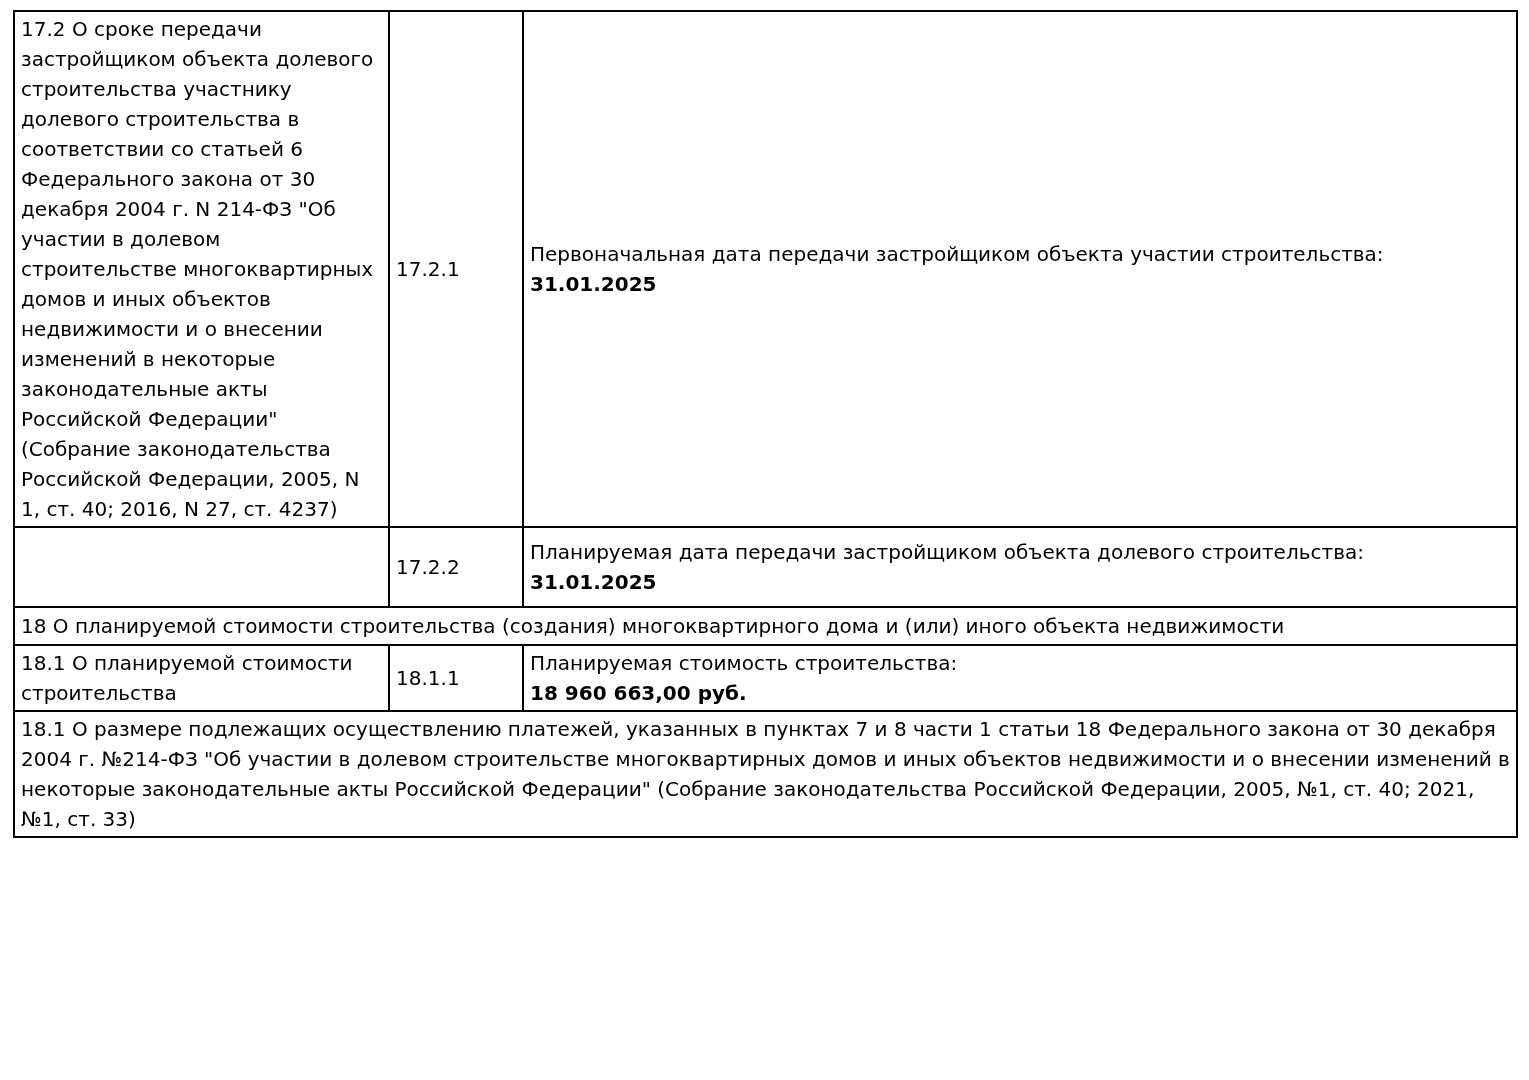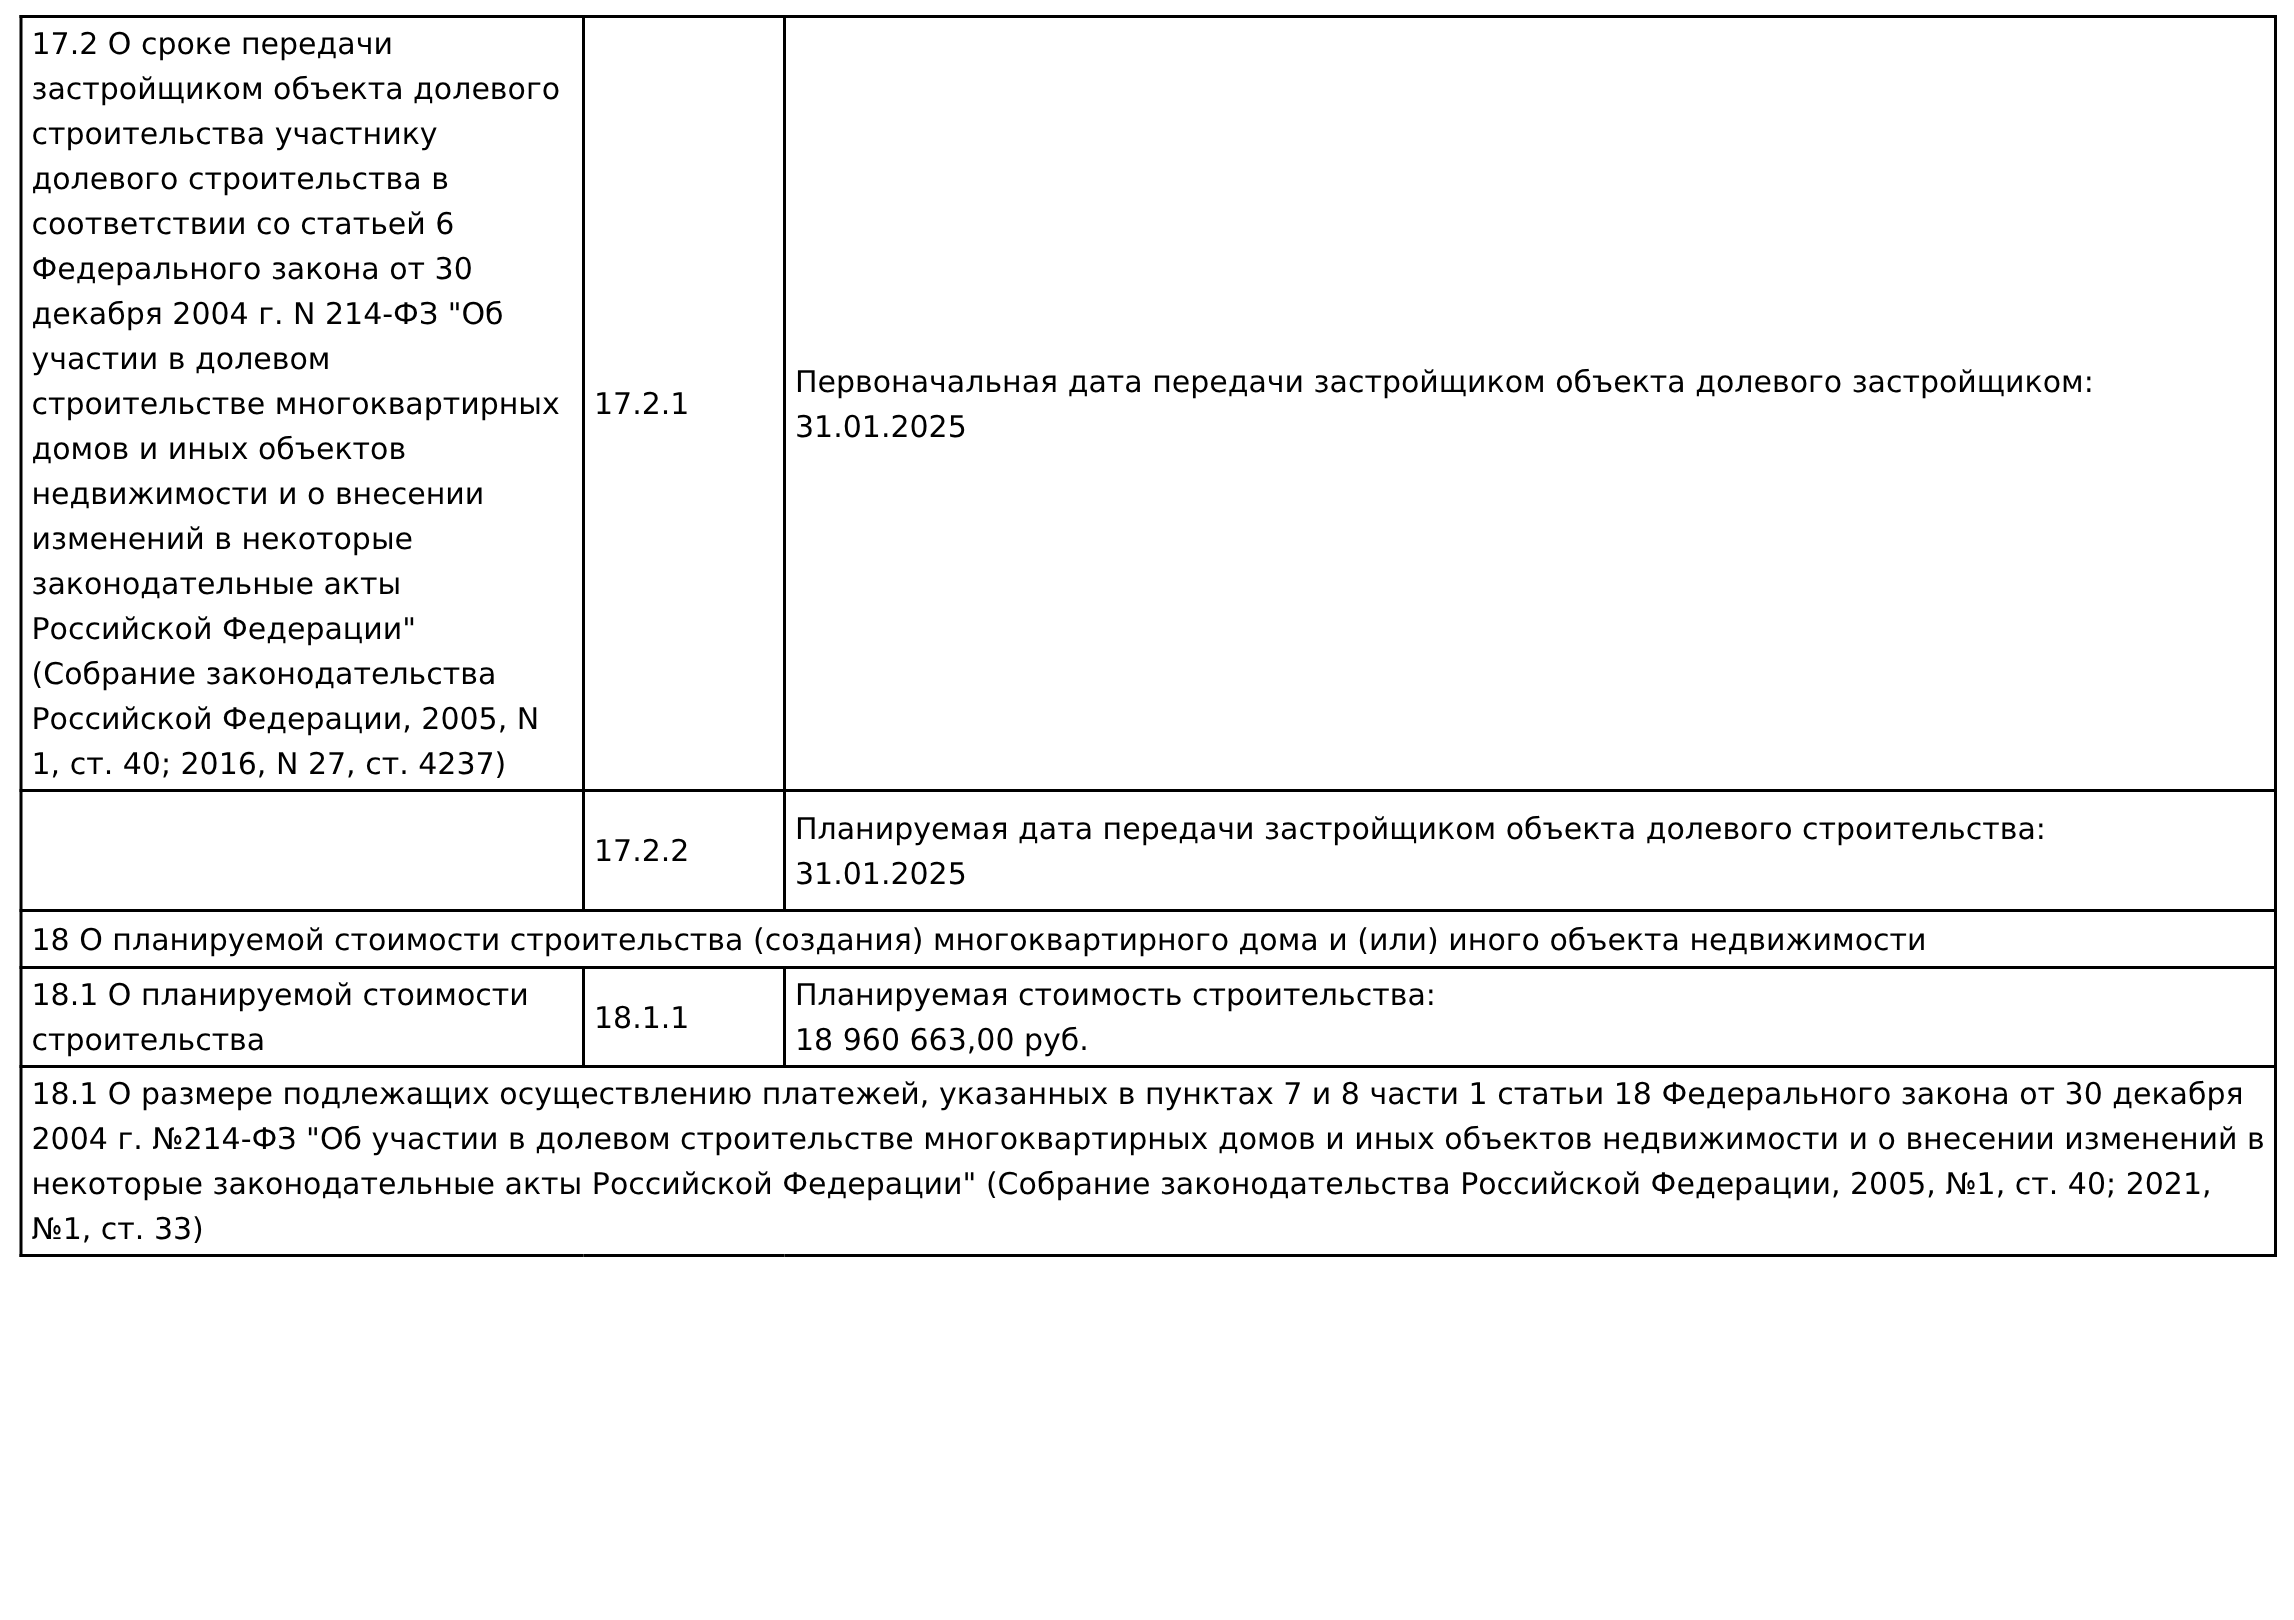--- a/index.html
+++ b/index.html
@@ -32,39 +32,39 @@
   }
   col.c1 { width: 375px; }
   col.c2 { width: 134px; }
   col.c3 { width: 994px; }
   td.top { vertical-align: top; }
   tr.r1 { height: 490px; }
   tr.r2 { height: 80px; }
   tr.r3 { height: 38px; padding-left: 40px; }
   tr.r4 { height: 62px; }
   tr.r5 { height: 124px; }
-  .b { font-weight: normal; }
+  .b { font-weight: bold; }
 </style>
 </head>
 <body>
 
 <div class="doc">
   <table class="decl">
     <colgroup>
       <col class="c1">
       <col class="c2">
       <col class="c3">
     </colgroup>
 
     <tbody>
         <tr class="r1">
       <td class="top">17.2 О сроке передачи застройщиком объекта долевого строительства участнику долевого строительства в соответствии со статьей 6 Федерального закона от 30 декабря 2004 г. N 214-ФЗ "Об участии в долевом строительстве многоквартирных домов и иных объектов недвижимости и о внесении изменений в некоторые законодательные акты Российской Федерации" (Собрание законодательства Российской Федерации, 2005, N 1, ст. 40; 2016, N 27, ст. 4237)</td>
       <td>17.2.1</td>
       <td>
-        <div>Первоначальная дата передачи застройщиком объекта долевого застройщиком:</div>
+        <div>Первоначальная дата передачи застройщиком объекта участии строительства:</div>
         <div class="b">31.01.2025</div>
       </td>
     </tr>
 
     <tr class="r2">
       <td class="top"></td>
       <td>17.2.2</td>
       <td>
         <div>Планируемая дата передачи застройщиком объекта долевого строительства:</div>
         <div class="b">31.01.2025</div>

